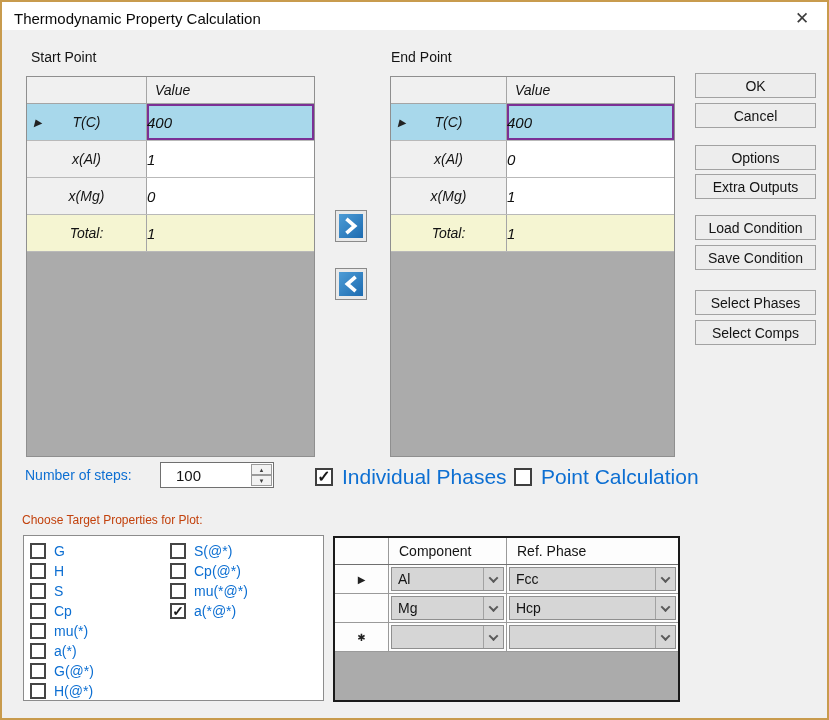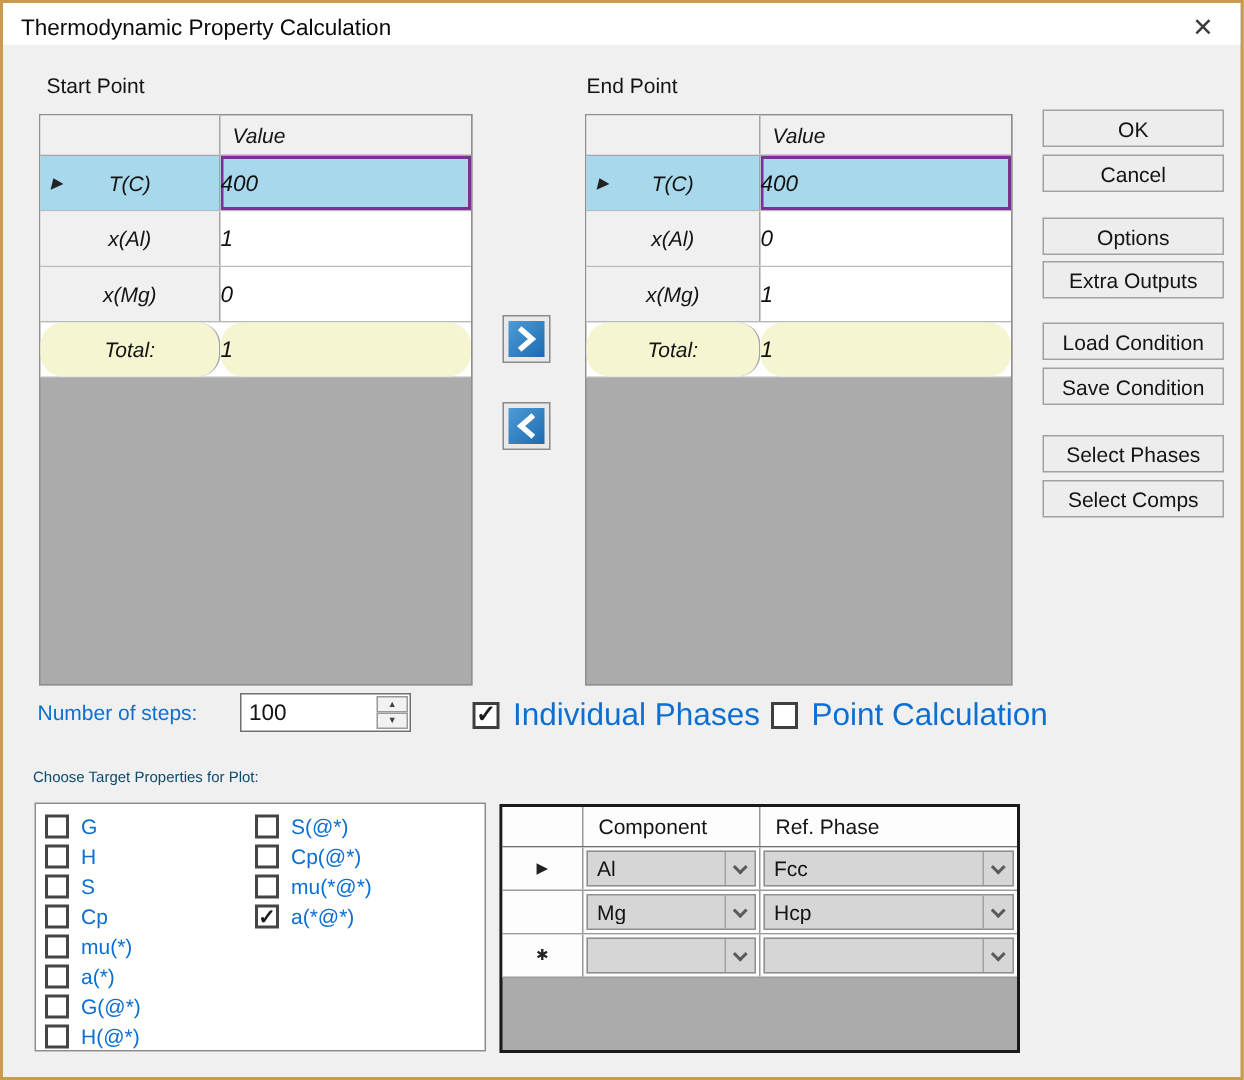--- a/index.html
+++ b/index.html
@@ -25,54 +25,54 @@
   .dg-row { display:flex; height:37px; border-bottom:1px solid #b9b9b9; background:#fff; }
   .dg-rh { position:relative; background:#f0f0f0; border-right:1px solid #a5a5a5;
            display:flex; align-items:center; justify-content:center;
            font-size:14px; color:#141414; }
   .rowmark { position:absolute; left:7px; top:50%; transform:translateY(-50%);
              font-size:10px; color:#222; }
   .dg-vc { flex:1; background:#ffffff; font-size:15px; color:#101010;
            display:flex; align-items:center; }
   .dg-row.sel .dg-rh { background:#A8D8EB; }
   .dg-row.sel .dg-vc { background:#A8D8EB; box-shadow:inset 0 0 0 2px #7B3095; }
-  .dg-row.total .dg-rh, .dg-row.total .dg-vc { background:#F5F5D2;border-radius:15px; }
+  .dg-row.total .dg-rh, .dg-row.total .dg-vc { background:#F5F5D2; }
   .w120 { width:120px; } .w116 { width:116px; }
 
   
   .xferbtn { position:absolute; left:333px; width:32px; height:32px; background:#e9e9e9;
              border:1px solid #8a8a8a; display:flex; align-items:center; justify-content:center;
              cursor:pointer; padding:0; }
   .xferbtn .bluebox { width:24px; height:24px; background:linear-gradient(135deg,#4d9cd6 0%,#1d6bb0 100%);
              display:flex; align-items:center; justify-content:center; }
 
   
   .winbtn { position:absolute; left:693px; width:121px; height:25px; background:#ededed;
             border:1px solid #A2A2A2; font-family:"Liberation Sans",sans-serif;
             font-size:14px; color:#141414; text-align:center; cursor:pointer; }
 
   
   .bluetext { color:#0D6FD2; }
   .steps-label { position:absolute; left:23px; top:465px; font-size:14px; white-space:nowrap; }
   .steps-input { position:absolute; left:158px; top:460px; width:114px; height:26px;
                  border:1px solid #707070; background:#fff; font-family:"Liberation Sans",sans-serif;
-                 font-size:15px; color:#141414; padding:0 24px 0 5px; }
+                 font-size:15px; color:#141414; padding:0 24px 0 15px; }
   .spinner { position:absolute; left:249px; top:462px; width:21px; height:22px;
              display:flex; flex-direction:column; }
   .spinbtn { flex:1; background:#f2f2f2; border:1px solid #9a9a9a; font-size:6px; color:#404040;
              display:flex; align-items:center; justify-content:center; cursor:pointer; padding:0; }
 
   .cb { position:absolute; display:flex; align-items:center; }
   .cbbox { width:18px; height:18px; background:#fff; border:2px solid #3f3f3f;
            display:flex; align-items:center; justify-content:center; cursor:pointer; }
   .cbmark { font-size:16px; font-weight:bold; color:#1a1a1a; line-height:14px; }
   .cblabel { margin-left:9px; font-size:21px; white-space:nowrap; }
 
   
-  .props-title { position:absolute; left:20px; top:511px; font-size:10px; color:#0c4a6e; white-space:nowrap; }
+  .props-title { position:absolute; left:20px; top:511px; font-size:12px; color:#c2410c; white-space:nowrap; }
   .props-box { position:absolute; left:21px; top:533px; width:301px; height:166px;
                background:#ffffff; border:1px solid #8c8c8c; }
   .prop { position:absolute; display:flex; align-items:center; height:18px; }
   .pbox { width:16px; height:16px; background:#fff; border:2px solid #454545;
           display:flex; align-items:center; justify-content:center; cursor:pointer; }
   .pmark { font-size:14px; font-weight:bold; color:#1a1a1a; line-height:12px; }
   .plabel { margin-left:8px; font-size:14px; white-space:nowrap; }
 
   
   .ref-title { position:absolute; left:331px; top:511px; font-size:14px; white-space:nowrap; }

